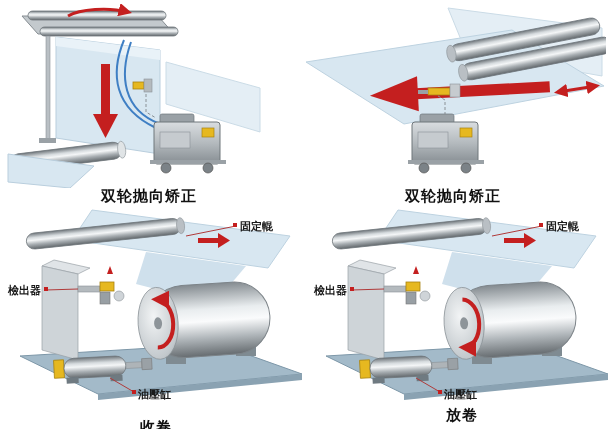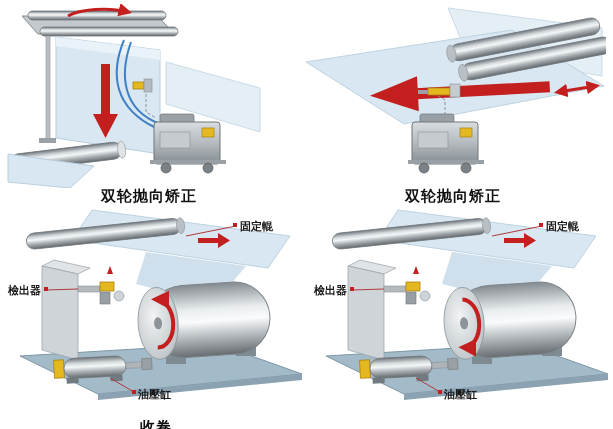--- a/index.html
+++ b/index.html
@@ -233,13 +233,14 @@
     <g>
       <line x1="128" y1="184" x2="104" y2="170" stroke="#b03a3a" stroke-width="1"></line>
       <rect x="126" y="182" width="4" height="4" fill="#c41f1f"></rect>
       <text x="132" y="190">油壓缸</text>
     </g>
   </svg>
 
   <div class="caption" style="left:6px;top:187px;width:286px">双轮抛向矫正</div>
   <div class="caption" style="left:300px;top:187px;width:306px">双轮抛向矫正</div>
   <div class="caption" style="left:6px;top:418px;width:300px">收卷</div>
+  <div class="caption" style="left:312px;top:406px;width:300px">放卷</div>
 </div>
 
 </body></html>

